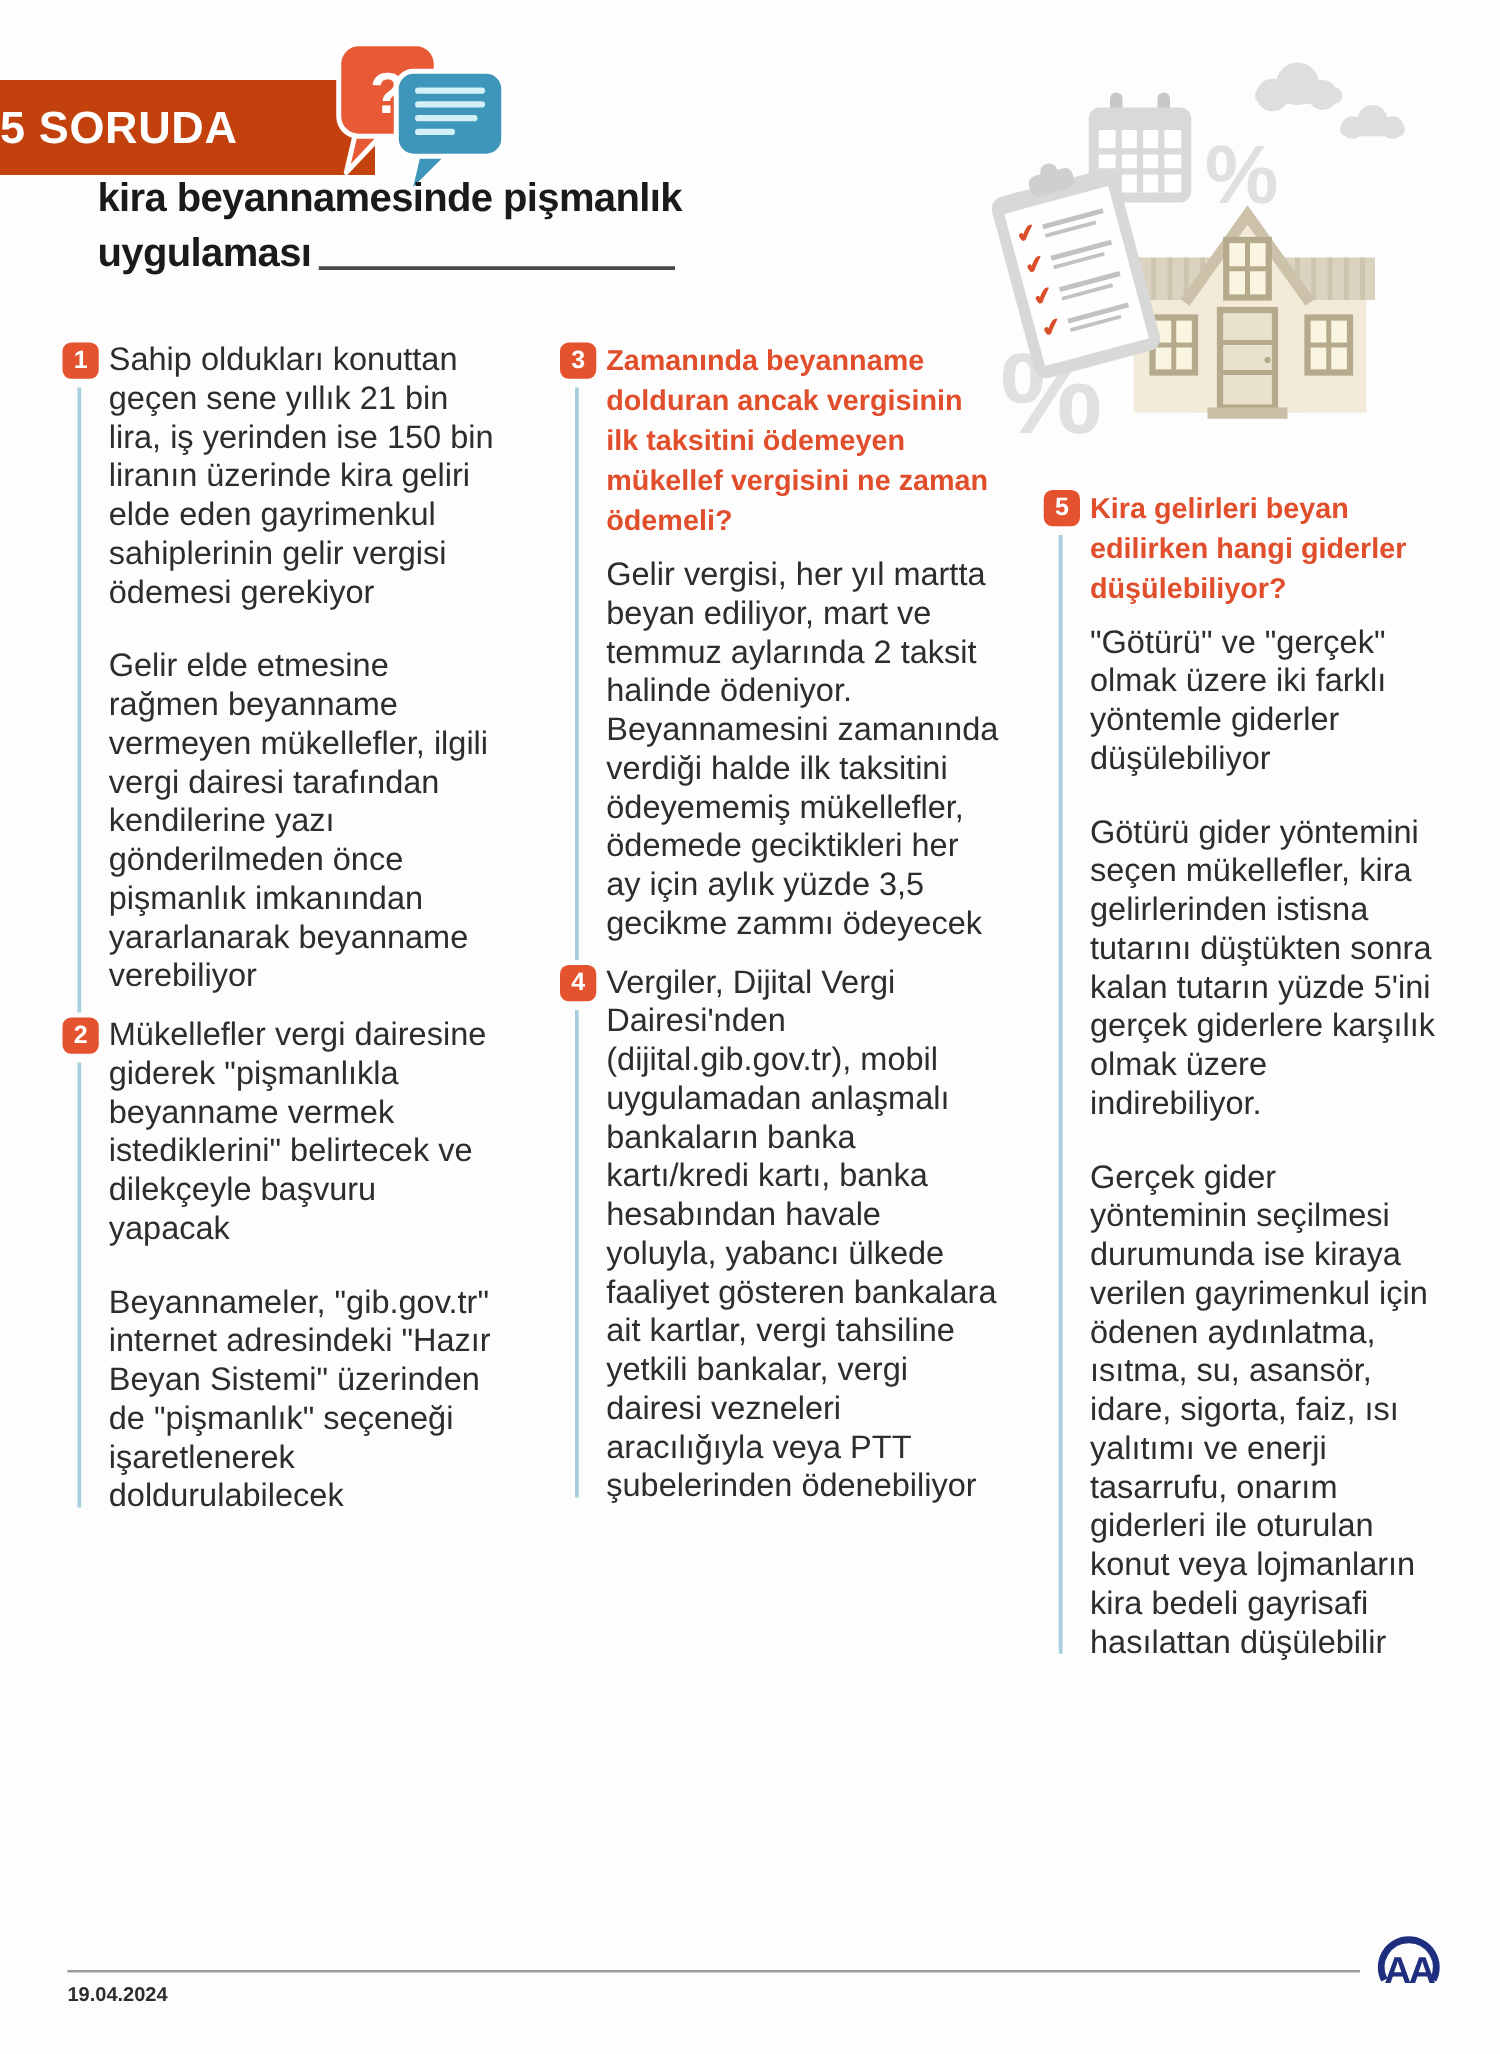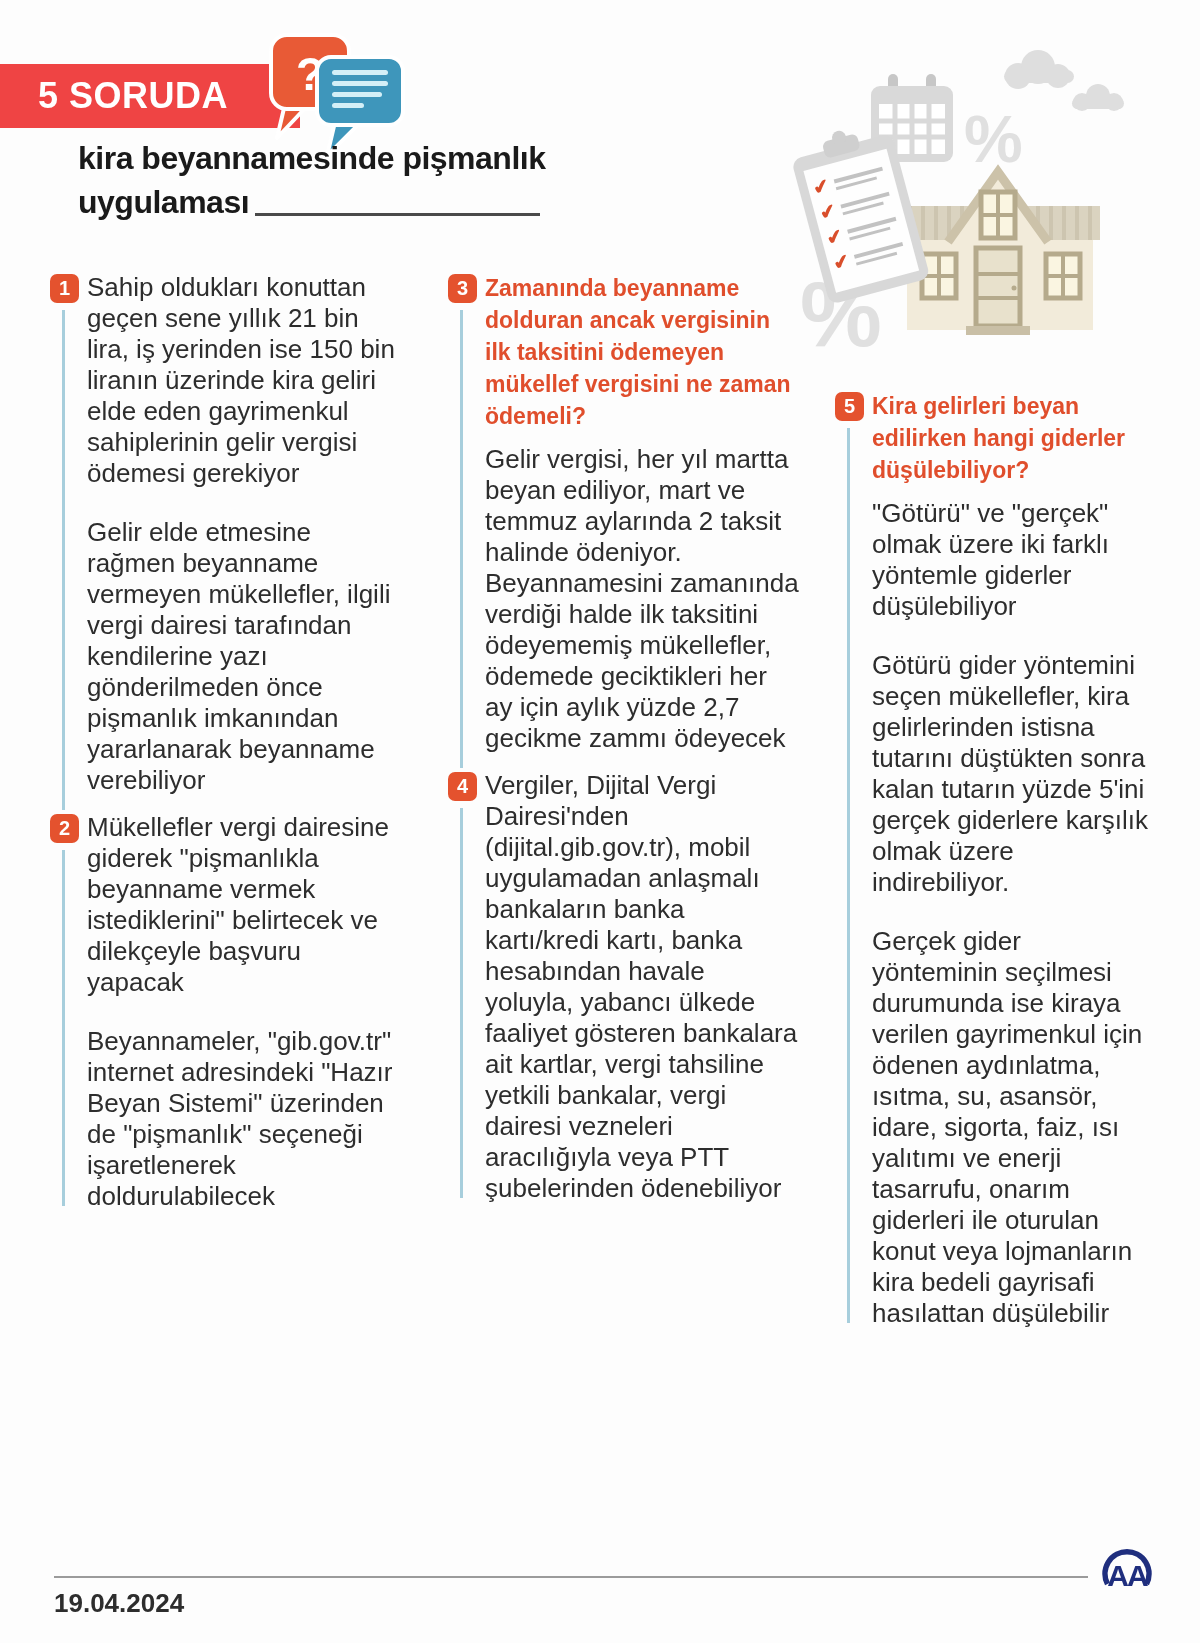--- a/index.html
+++ b/index.html
@@ -2,23 +2,23 @@
 <html lang="tr"><head>
 <meta charset="utf-8">
 <style>
   html,body{margin:0;padding:0;}
   body{
     width:1200px;height:1643px;position:relative;background:#fdfdfd;
     font-family:"Liberation Sans", sans-serif;overflow:hidden;color:#2d2d2d;
   }
   
   .ribbon{
-    position:absolute;left:0;top:64px;width:300px;height:64px;background:#ef4444;
+    position:absolute;left:0;top:64px;width:300px;height:76px;background:#c2410c;
     color:#fff;font-weight:800;font-size:36px;letter-spacing:.5px;
-    display:flex;align-items:center;justify-content:center;
+    display:flex;align-items:center;justify-content:flex-start;
     padding-right:34px;box-sizing:border-box;z-index:1;
   }
   .header-art{position:absolute;left:255px;top:26px;width:160px;height:142px;z-index:2;}
   .title{
     position:absolute;left:78px;top:136px;font-size:32px;font-weight:800;color:#1a1a1a;
     line-height:44px;letter-spacing:-.5px;z-index:3;
   }
   .title-rule{position:absolute;left:255px;top:213px;width:285px;height:3px;background:#4a4a4a;}
   
   .illustration{position:absolute;left:770px;top:36px;width:400px;height:330px;}
@@ -35,21 +35,21 @@
   .badge{
     position:absolute;left:0;top:2px;width:29px;height:29px;border-radius:7px;
     background:#e4522e;color:#fff;font-size:20px;font-weight:700;
     display:flex;align-items:center;justify-content:center;z-index:2;
   }
   .q{color:#e04e2c;font-weight:700;font-size:23px;line-height:32px;margin:0 0 12px;}
   .body p{margin:0 0 28px;font-size:26px;line-height:31px;color:#2d2d2d;}
   .body p:last-child{margin-bottom:0;}
   
   .footer-rule{position:absolute;left:54px;top:1576px;width:1034px;height:2px;background:#9b9b9b;}
-  .date{position:absolute;left:54px;top:1588px;font-size:26px;font-weight:600;color:#2d2d2d;}
+  .date{position:absolute;left:54px;top:1588px;font-size:16px;font-weight:600;color:#2d2d2d;}
   .aa-logo{position:absolute;left:1100px;top:1546px;width:54px;height:56px;}
 </style>
 </head>
 <body>
 
 <div class="ribbon">
   <span>5 SORUDA</span>
 </div>
 
 <svg class="header-art" viewBox="0 0 160 142" aria-hidden="true">
@@ -188,21 +188,21 @@
       <p>Beyannameler, "gib.gov.tr" internet adresindeki "Hazır Beyan Sistemi" üzerinden de "pişmanlık" seçeneği işaretlenerek doldurulabilecek</p>
     </div>
   </div>
 </div>
 
 <div class="col" id="col2">
   <div class="section">
     <div class="badge">3</div>
     <div class="q">Zamanında beyanname dolduran ancak vergisinin ilk taksitini ödemeyen mükellef vergisini ne zaman ödemeli?</div>
     <div class="body">
-      <p>Gelir vergisi, her yıl martta beyan ediliyor, mart ve temmuz aylarında 2 taksit halinde ödeniyor. Beyannamesini zamanında verdiği halde ilk taksitini ödeyememiş mükellefler, ödemede geciktikleri her ay için aylık yüzde 2,7 gecikme zammı ödeyecek</p>
+      <p>Gelir vergisi, her yıl martta beyan ediliyor, mart ve temmuz aylarında 2 taksit halinde ödeniyor. Beyannamesini zamanında verdiği halde ilk taksitini ödeyememiş mükellefler, ödemede geciktikleri her ay için aylık yüzde 3,5 gecikme zammı ödeyecek</p>
     </div>
   </div>
   <div class="section">
     <div class="badge">4</div>
     <div class="body">
       <p>Vergiler, Dijital Vergi Dairesi'nden (dijital.gib.gov.tr), mobil uygulamadan anlaşmalı bankaların banka kartı/kredi kartı, banka hesabından havale yoluyla, yabancı ülkede faaliyet gösteren bankalara ait kartlar, vergi tahsiline yetkili bankalar, vergi dairesi vezneleri aracılığıyla veya PTT şubelerinden ödenebiliyor</p>
     </div>
   </div>
 </div>
 

